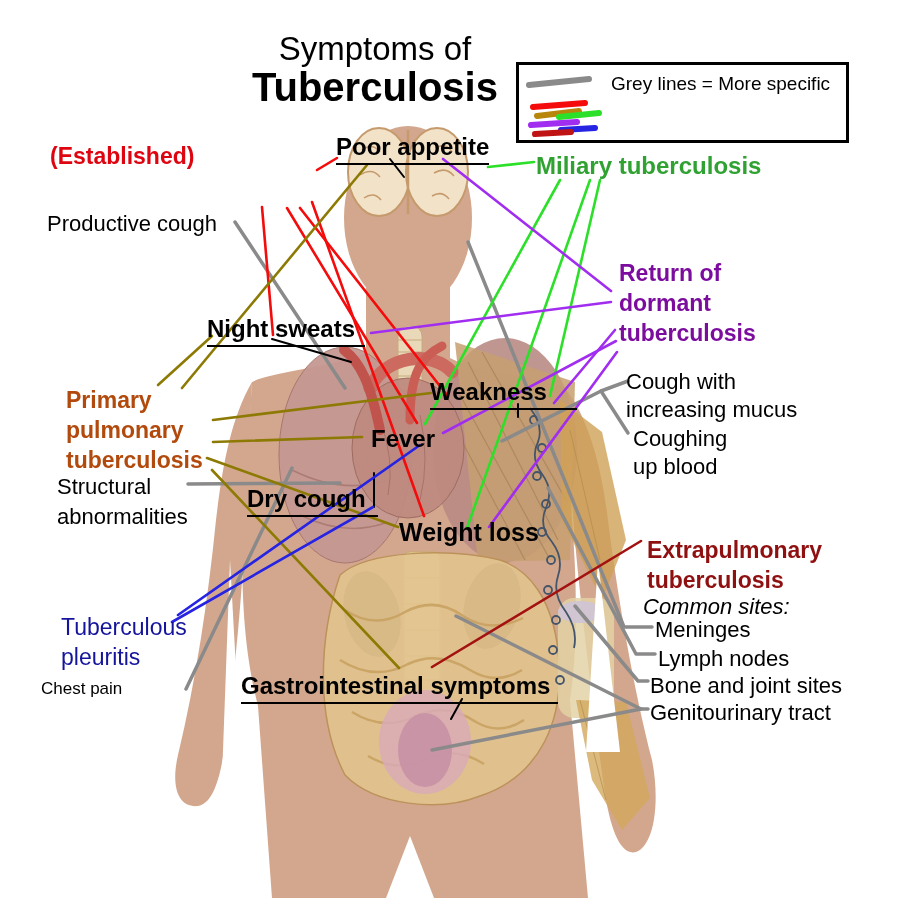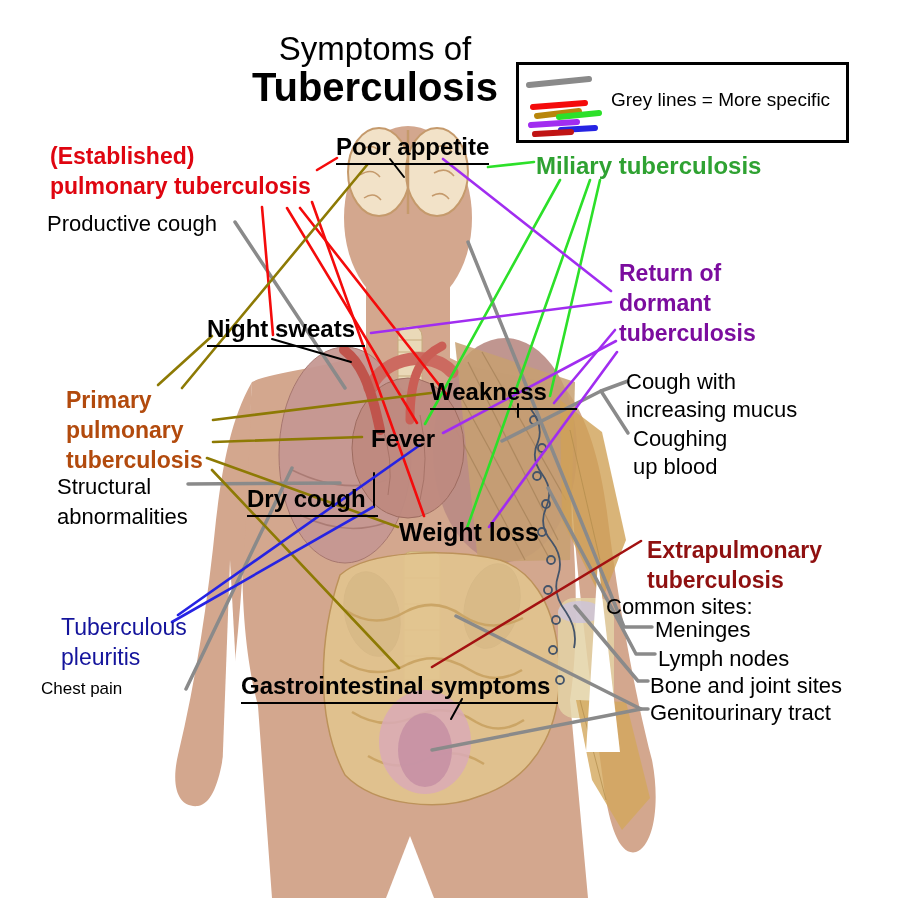--- a/index.html
+++ b/index.html
@@ -23,35 +23,35 @@
   .coughblood{left:633px;top:425px;font-size:22px;line-height:28px;}
   .primary{left:66px;top:385px;font-size:23px;font-weight:bold;color:#b24a0d;}
   .structural{left:57px;top:472px;font-size:22px;}
   .weakness{left:430px;top:377px;font-size:24px;}
   .weakness .u{padding-right:30px;}
   .fever{left:371px;top:424px;font-size:24px;font-weight:bold;}
   .drycough{left:247px;top:484px;font-size:24px;}
   .drycough .u{padding-right:12px;}
   .weightloss{left:399px;top:517px;font-size:25px;font-weight:bold;}
   .extrapulm{left:647px;top:535px;font-size:23px;font-weight:bold;color:#8f1010;}
-  .commonsites{left:606px;top:593px;font-size:22px;}
+  .commonsites{left:643px;top:593px;font-size:22px;font-style:italic;}
   .meninges{left:655px;top:616px;font-size:22px;}
   .lymphnodes{left:658px;top:645px;font-size:22px;}
   .bonejoint{left:650px;top:672px;font-size:22px;}
   .genito{left:650px;top:699px;font-size:22px;}
   .pleuritis{left:61px;top:612px;font-size:23px;font-weight:normal;color:#14149c;}
   .chestpain{left:41px;top:678px;font-size:17px;}
   .gastro{left:241px;top:671px;font-size:24px;}
   .gastro .u{padding-right:8px;}
   .nightsweats .u{padding-right:10px;}
   
   .legend{position:absolute;left:516px;top:62px;width:327px;height:75px;
           border:3px solid #000;background:#fff;font-size:19px;}
   .legend .row{position:absolute;left:92px;white-space:nowrap;}
-  .legend .r1{top:24px;text-align:right;}
+  .legend .r1{top:8px;text-align:right;}
   .legend .r2{top:42px;}
   .legend svg{position:absolute;left:0;top:0;}
 </style>
 </head>
 <body>
 
 <div class="stage">
 
   <svg class="layer" width="900" height="898" viewBox="0 0 900 898">
 
@@ -203,21 +203,20 @@
         <line x1="12" y1="60" x2="58" y2="57" stroke="#a12df0"></line>
         <line x1="42" y1="65" x2="76" y2="63" stroke="#2623e3"></line>
         <line x1="16" y1="69" x2="52" y2="67" stroke="#c01414"></line>
       </g>
     </svg>
     <div class="row r1">Grey lines = More specific</div>
   </div>
 
   <div class="lbl established ml">
     <div>(Established)</div>
-    <div>pulmonary tuberculosis</div>
   </div>
   <div class="lbl miliary">Miliary tuberculosis</div>
   <div class="lbl returndorm ml">
     <div>Return of</div>
     <div>dormant</div>
     <div>tuberculosis</div>
   </div>
   <div class="lbl primary ml">
     <div>Primary</div>
     <div>pulmonary</div>

